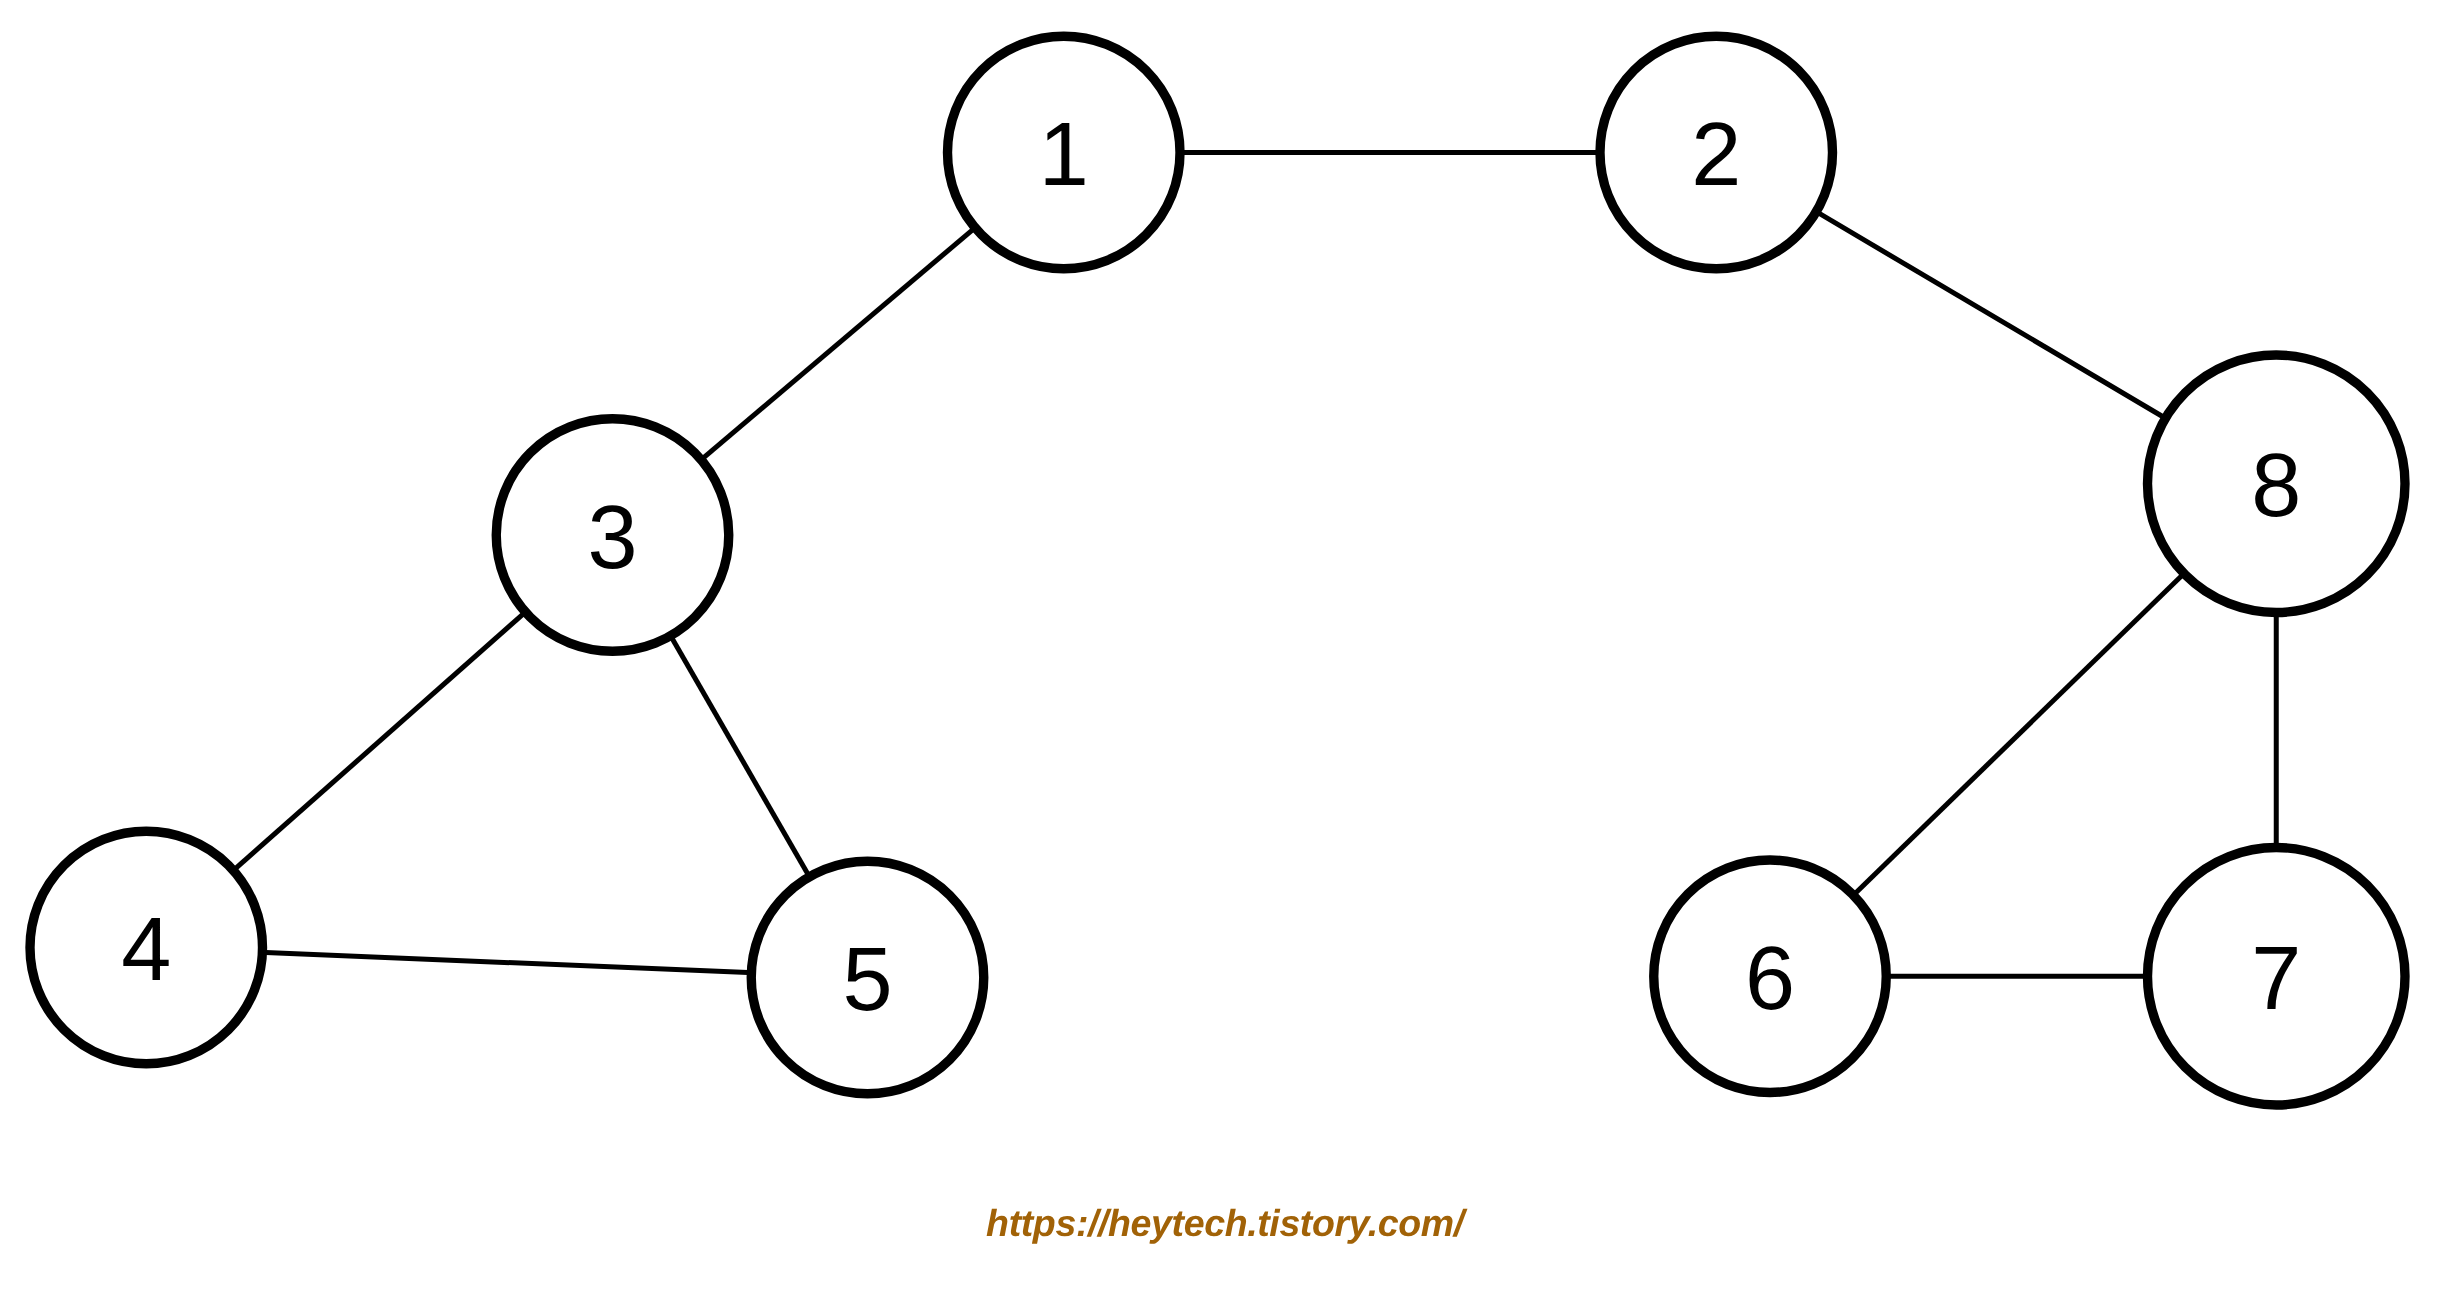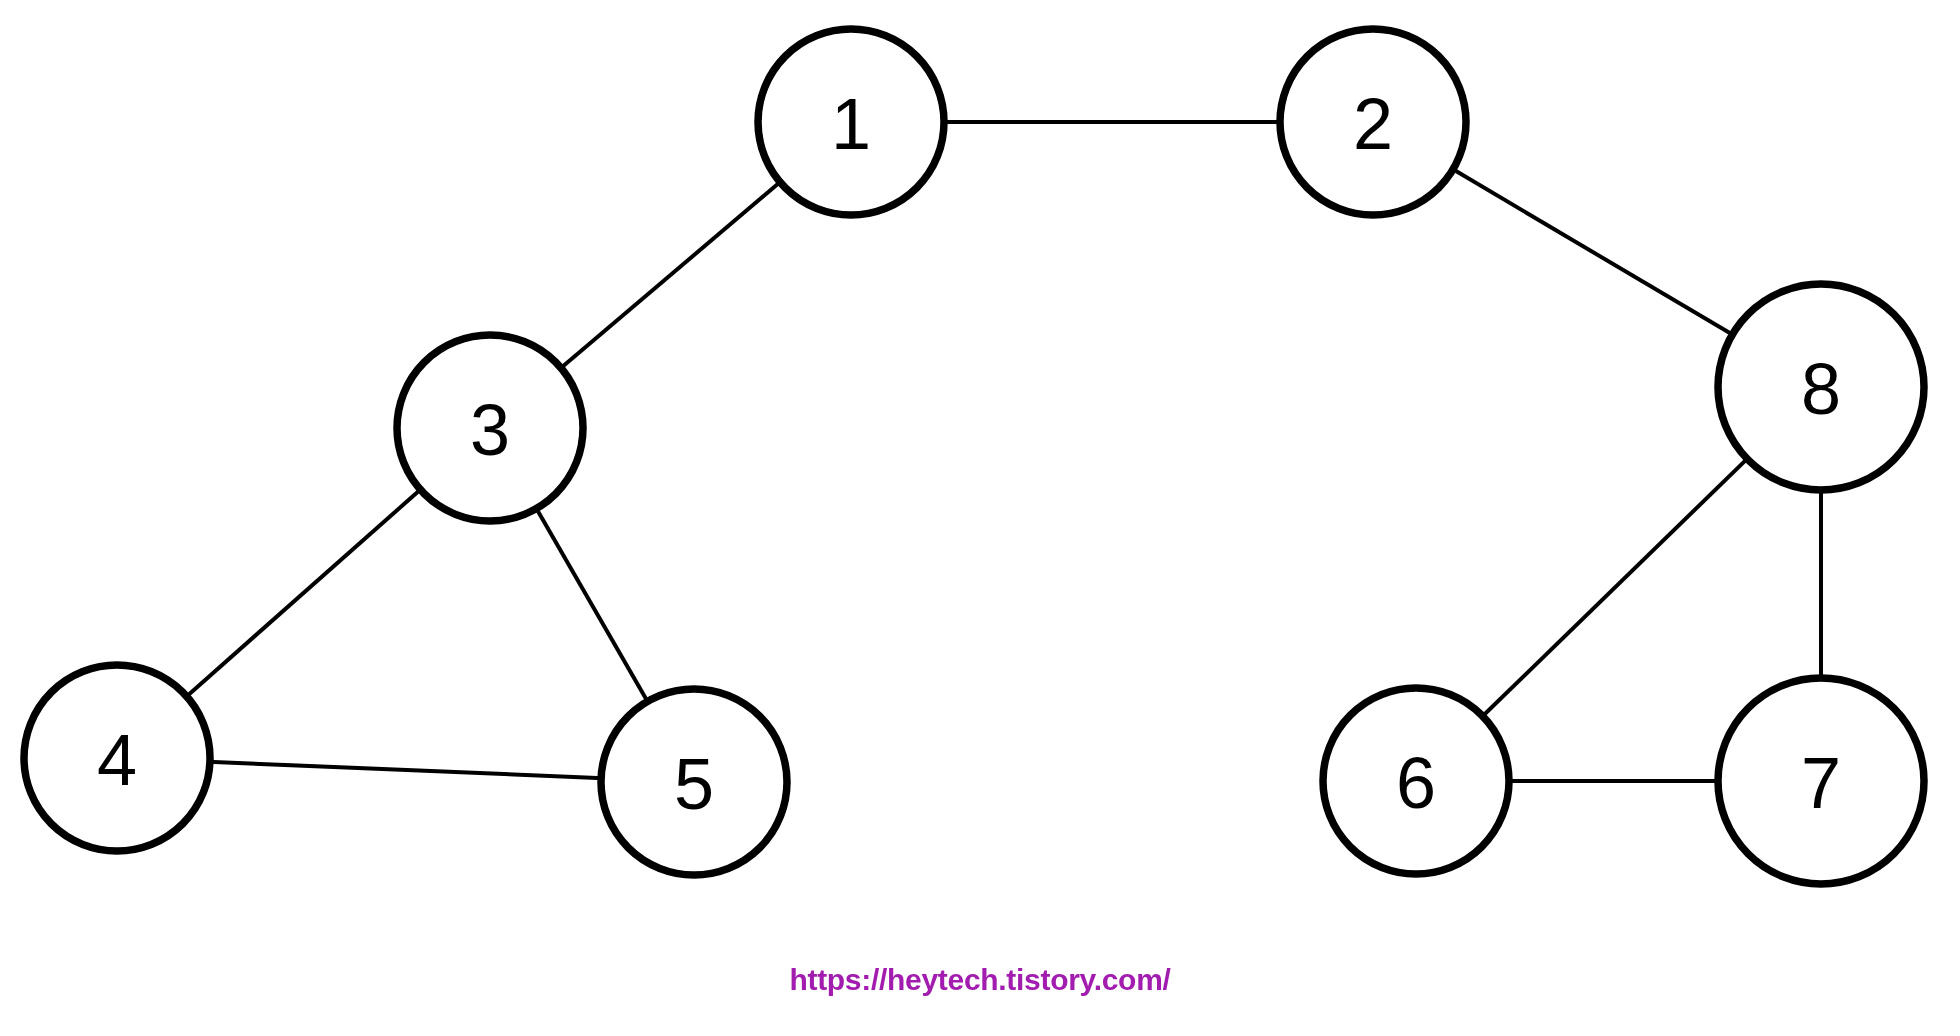--- a/index.html
+++ b/index.html
@@ -103,14 +103,14 @@
           <circle cx="1821" cy="781" r="103" class="node-circle" fill="#ffffff" stroke="#000000"></circle>
           <text x="1821" y="783" class="node-label">7</text>
         </g>
         <g>
           <circle cx="1821" cy="387" r="103" class="node-circle" fill="#ffffff" stroke="#000000"></circle>
           <text x="1821" y="389" class="node-label">8</text>
         </g>
       </g>
   </svg>
 
-  <div class="watermark" style="top: 963px; color: #a21caf;">https://heytech.tistory.com/</div>
+  <div class="watermark" style="top: 963px; color: #a16207; font-style: italic;">https://heytech.tistory.com/</div>
 </div>
 
 </body></html>

